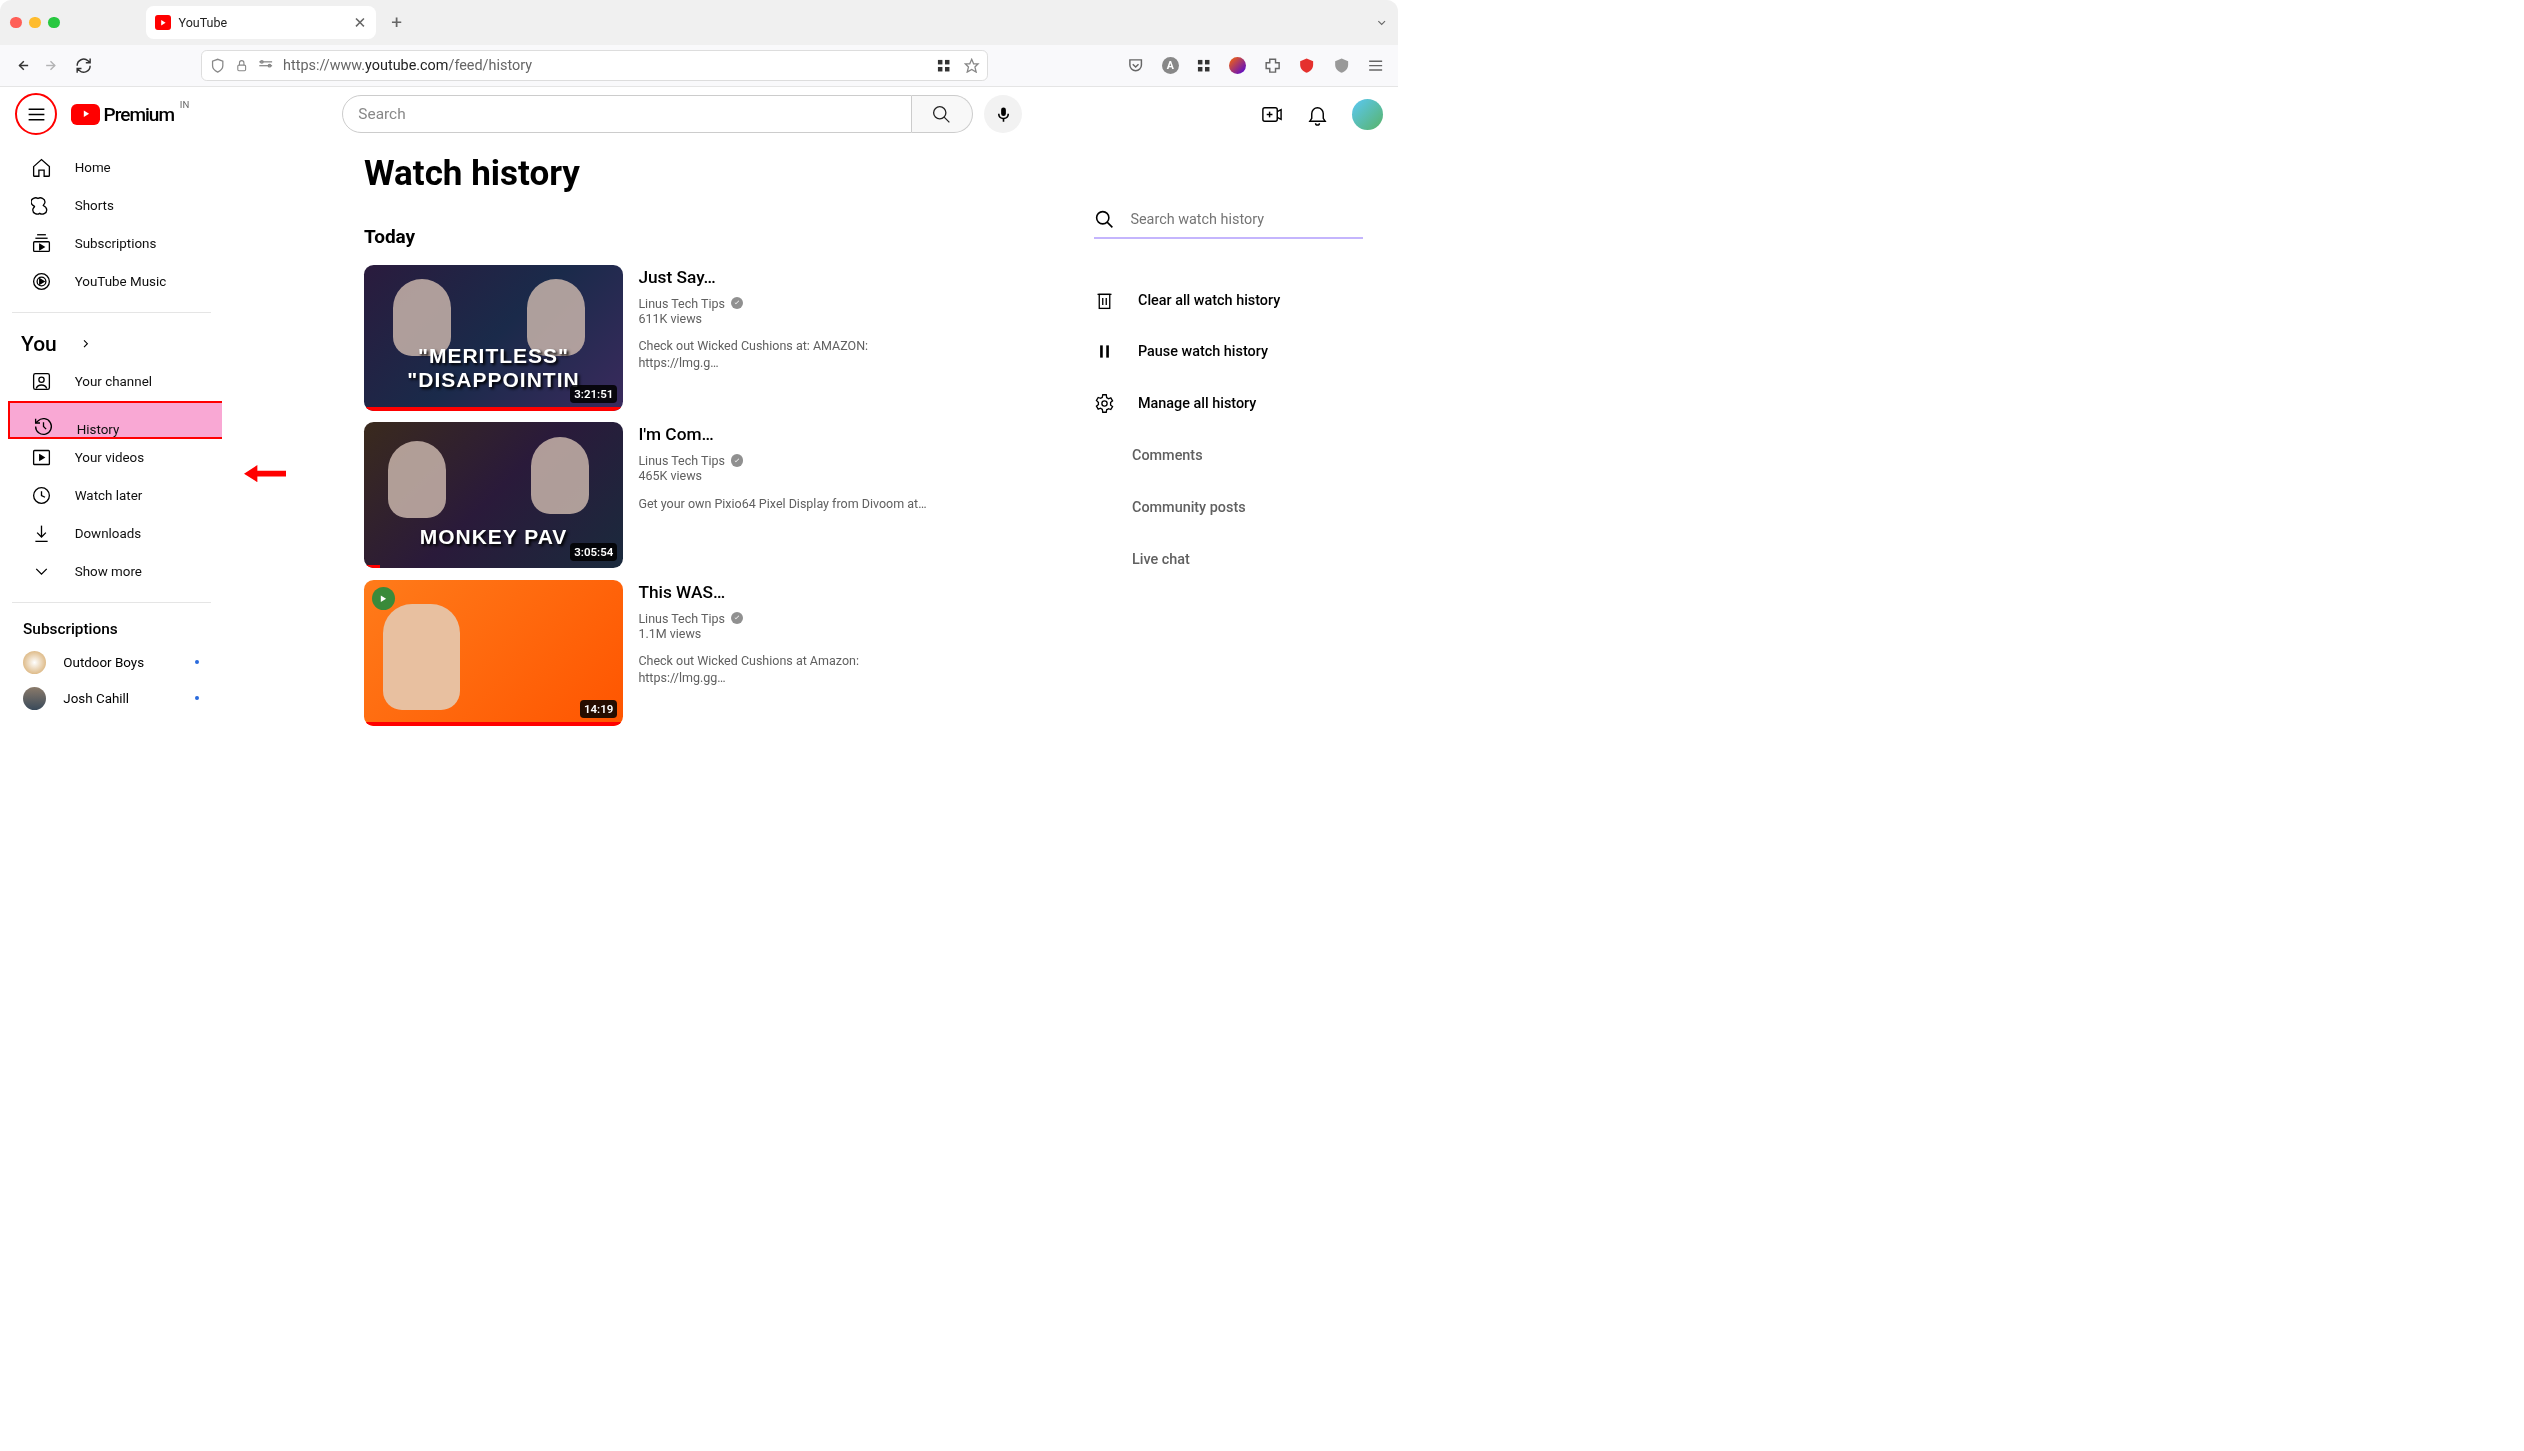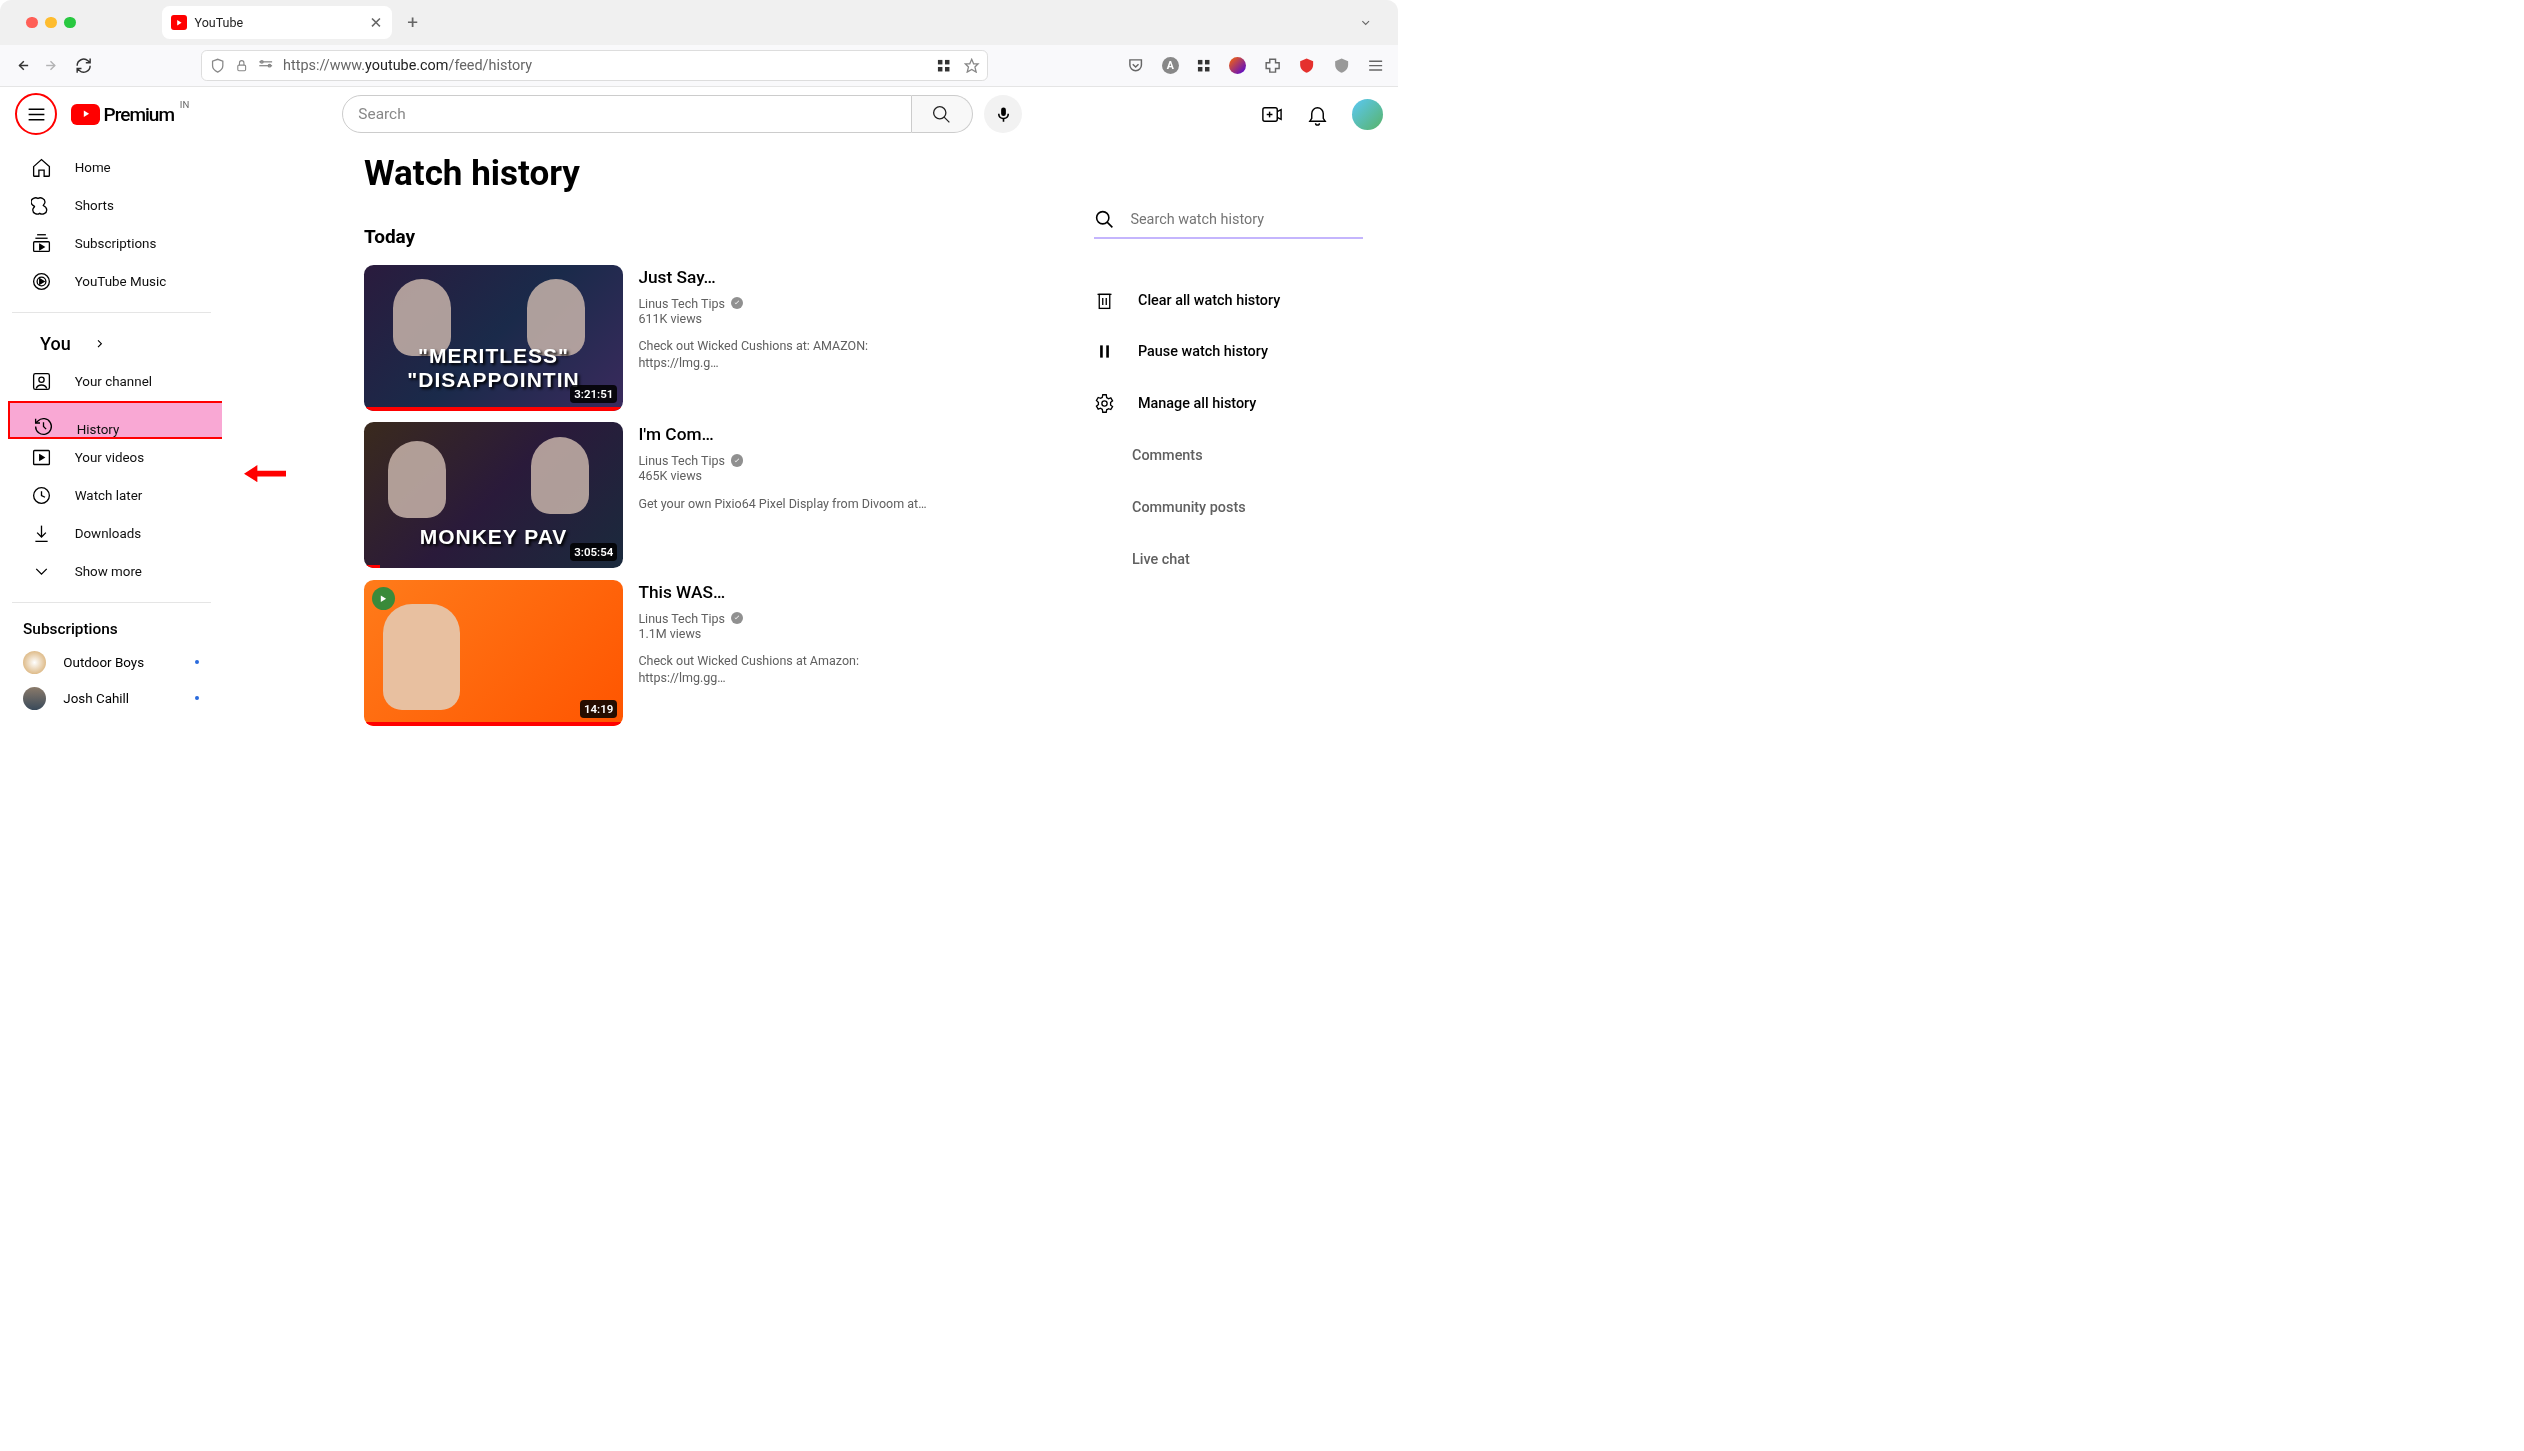--- a/index.html
+++ b/index.html
@@ -1,19 +1,19 @@
 <!DOCTYPE html>
 <html><head>
 <meta charset="utf-8">
 <style>
 * { margin: 0; padding: 0; box-sizing: border-box; font-family: Roboto, Arial, sans-serif; }
 body { width: 1398px; height: 805px; background: #fff; overflow: hidden; border-radius: 11.5px; }
 
 
-.browser-chrome { height: 45px; background: #f0f0f0; display: flex; align-items: center; padding: 0 26px; }
+.browser-chrome { height: 45px; background: #f0f0f0; display: flex; align-items: center; padding: 0 10px; }
 .traffic-lights { display: flex; gap: 7.7px; margin-right: 86px; }
 .tl { width: 11.5px; height: 11.5px; border-radius: 50%; }
 .tl.red { background: #ff5f57; }
 .tl.yellow { background: #febc2e; }
 .tl.green { background: #28c840; }
 .tab { display: flex; align-items: center; background: #fff; border-radius: 7.7px; padding: 5.8px 9.6px; gap: 7.7px; width: 230px; height: 33px; }
 .tab .fav { width: 15.4px; height: 15.4px; background: #f00; border-radius: 2.9px; display:flex;align-items:center;justify-content:center;}
 .tab .fav svg { width:9.6px;height:9.6px;fill:#fff;}
 .tab .title { flex: 1; font-size: 12.5px; color: #222; }
 .tab .close { color: #666; font-size: 15.4px; }
@@ -43,21 +43,21 @@
 .mic-btn { width: 38px; height: 38px; border-radius: 50%; background: #f2f2f2; display:flex;align-items:center;justify-content:center; margin-left: 11.5px; }
 .yt-header-right { display: flex; align-items: center; gap: 23px; margin-left: auto; }
 .avatar { width: 31px; height: 31px; border-radius: 50%; background: linear-gradient(135deg,#5bc8f5,#58b368); }
 
 
 .yt-body { display: flex; height: calc(100% - 141px); }
 .sidebar { width: 230px; overflow-y: auto; padding: 7.7px 0; }
 .sidebar .sb-item { height: 38px; display: flex; align-items: center; padding: 0 23px; gap: 23px; font-size: 13.4px; color: #0f0f0f; border-radius: 9.6px; margin: 0 7.7px; cursor: pointer; }
 .sidebar .sb-icon { width: 21px; height: 21px; display:flex;align-items:center;justify-content:center; flex-shrink:0; }
 .sidebar hr { border: none; border-top: 1px solid #e5e5e5; margin: 11.5px 11.5px; }
-.sidebar .you-header { padding: 0 40px; font-size: 18px; font-weight: 500; display:flex;align-items:center;gap:22px; height:38px; }
+.sidebar .you-header { padding: 0 21px; font-size: 21px; font-weight: 500; display:flex;align-items:center;gap:22px; height:38px; }
 .sb-item.active-highlight { border: 2.9px solid #ff0000; background: #f9a8d4; position: relative; border-radius: 0; margin: 0 7.7px; width: 221px; align-items: flex-end; }
 .red-arrow { position: absolute; left: 244px; top: 465px; color: #ff0000; }
 .sub-header { padding: 5.8px 23px; font-size: 15.4px; font-weight: 500; }
 .sub-item { display: flex; align-items: center; padding: 0 23px; gap: 17.3px; height: 36px; font-size: 13.4px; }
 .sub-avatar { width: 23px; height: 23px; border-radius: 50%; background: #ccc; }
 .sub-dot { width: 3.8px; height: 3.8px; border-radius: 50%; background: #2a6bdd; margin-left: auto; }
 
 .content { flex: 1; padding: 11.5px 35px 0 142px; display: flex; }
 .main-col { width: 576px; }
 .page-title { font-size: 35px; font-weight: 700; margin-bottom: 31px; }

